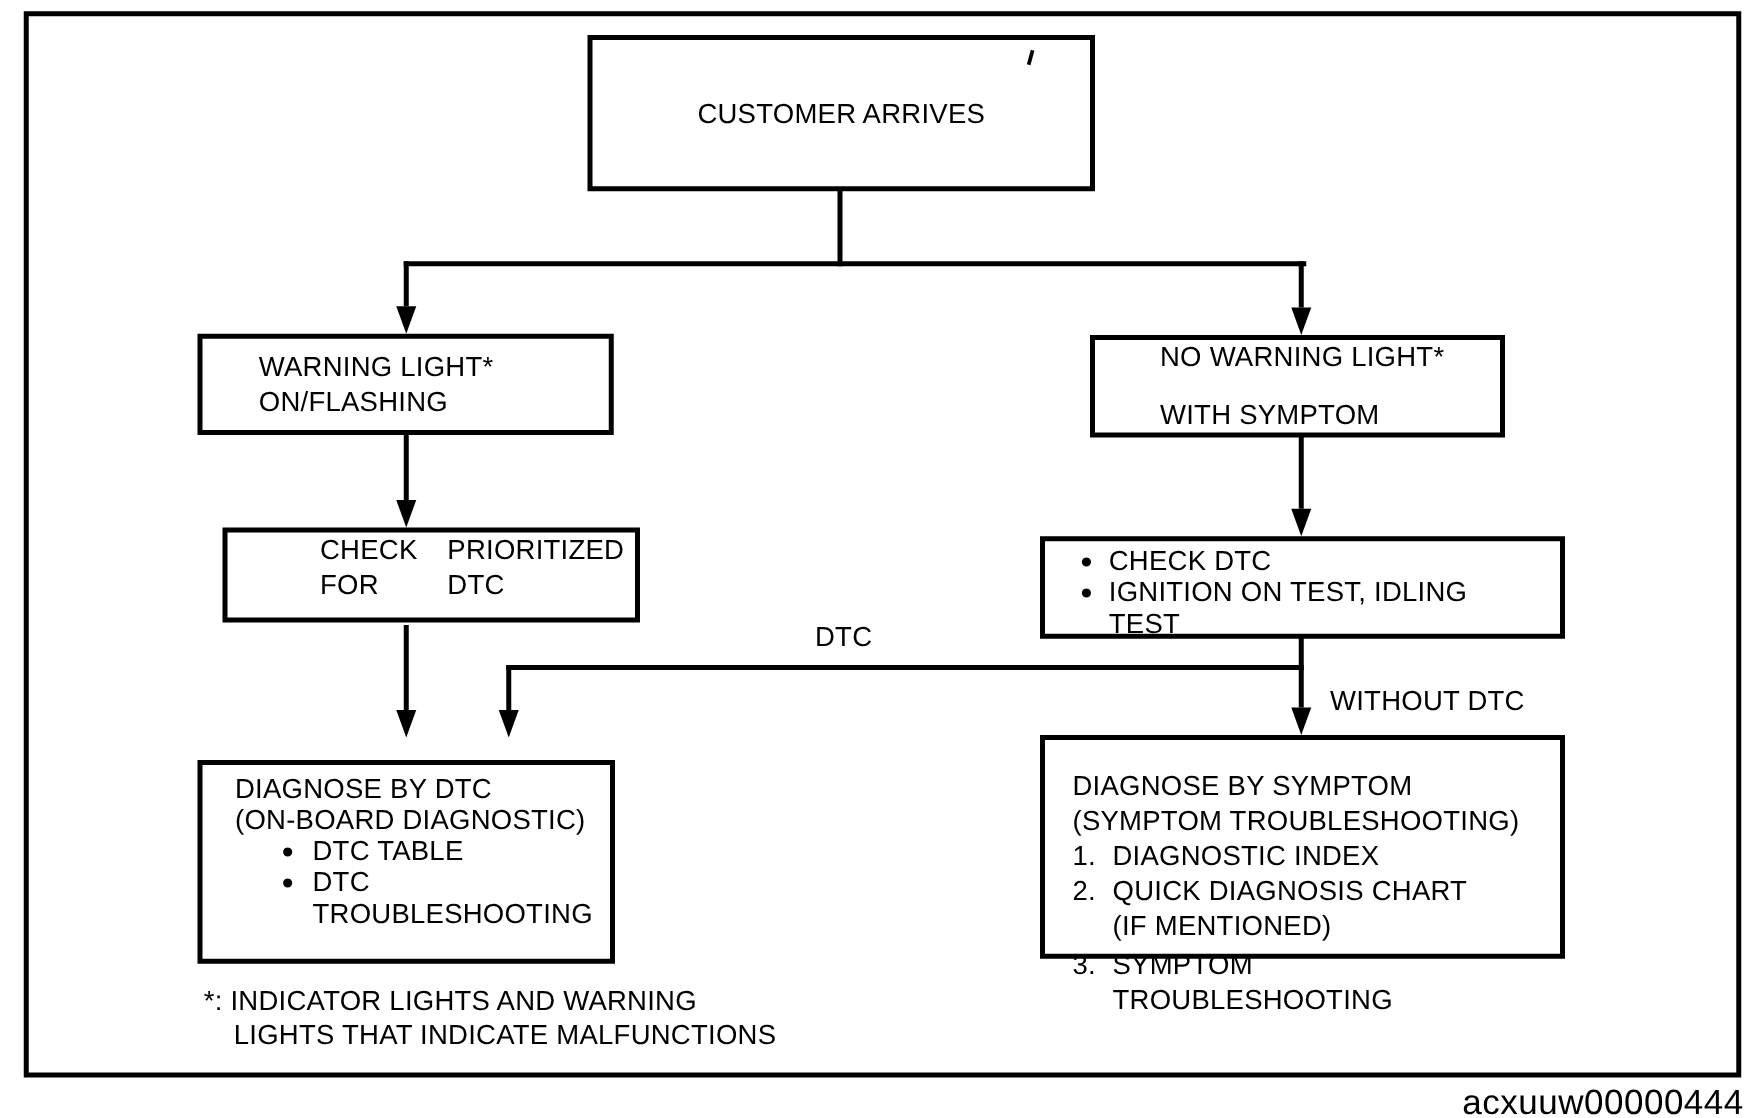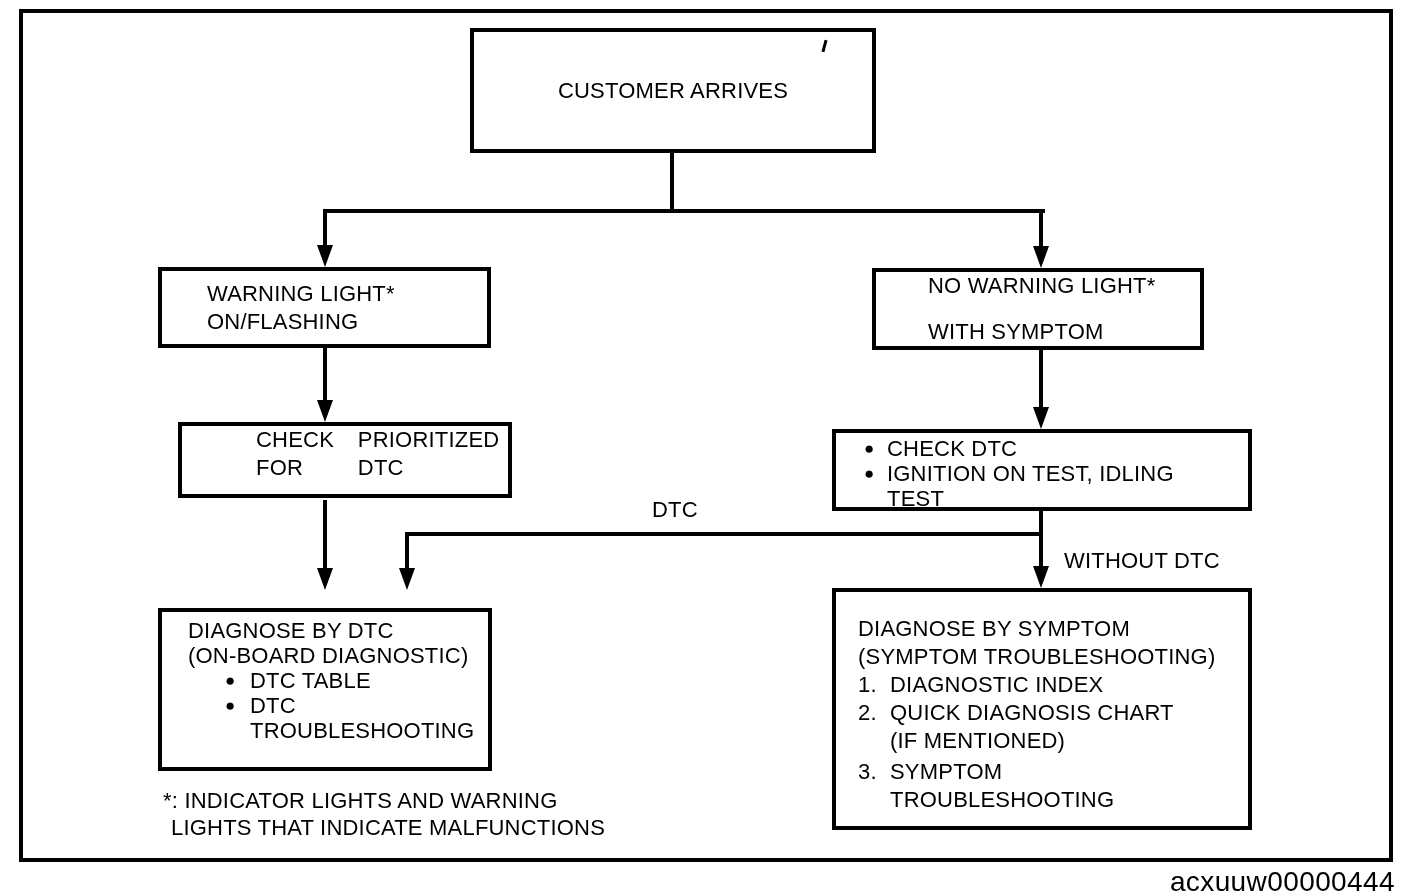--- a/index.html
+++ b/index.html
@@ -21,38 +21,38 @@
   .b-warning { left:158px; top:267px; width:333px; height:81px;
     display:flex; flex-direction:column; justify-content:center; padding-left:45px; line-height:28px; }
   .b-nowarning { left:872px; top:268px; width:332px; height:82px;
     display:flex; flex-direction:column; justify-content:space-between; padding-left:52px; line-height:28px; }
   .b-checkprior { left:158px; top:422px; width:334px; height:76px;
     display:flex; flex-direction:row; justify-content:center; padding-left:74px; line-height:28px;margin-left:20px; }
   .b-checkdtc { left:832px; top:429px; width:420px; height:82px;
     padding:3px 8px 0 28px; line-height:25px; }
   .b-diagdtc { left:158px; top:590px; width:334px; height:163px;
     padding:6px 6px 0 26px; line-height:25px;margin-top:18px; }
-  .b-diagsym { left:832px; top:588px; width:420px; height:242px;
+  .b-diagsym { left:832px; top:588px; width:420px; height:179px;
     padding:23px 8px 1px 22px; line-height:28px; }
   .rows-indent { margin-left:37px; }
   .row { display:flex; }
   .row .marker { flex:0 0 23px; }
   .b-diagdtc .row .marker { flex:0 0 25px; }
   .b-diagsym .row .marker { flex:0 0 32px; }
   .marker.dot { font-size:17px; line-height:inherit; }
   .row.gap-top { margin-top:3px; }
   .vline, .hline { position:absolute; background:var(--ink); }
   .arrow { position:absolute; width:0; height:0;
     border-left:8px solid transparent; border-right:8px solid transparent;
     border-top:22px solid var(--ink); }
   .edge-label { position:absolute; white-space:nowrap; }
   .lbl-dtc { left:652px; top:497px; }
   .lbl-without { left:1064px; top:548px; }
   .footnote { position:absolute; left:163px; top:787px; line-height:27px; }
-  .footnote .fn2 { margin-left:8px; }
+  .footnote .fn2 { margin-left:24px; }
   .figcode { position:absolute; right:13px; top:866px; font-size:28px; letter-spacing:0.4px; }
   .artifact { position:absolute; left:823px; top:40px; width:3px; height:12px;
     background:var(--ink); transform:rotate(15deg); }
 </style>
 </head>
 <body>
 
 <div class="canvas">
 
   <div class="frame"></div>

